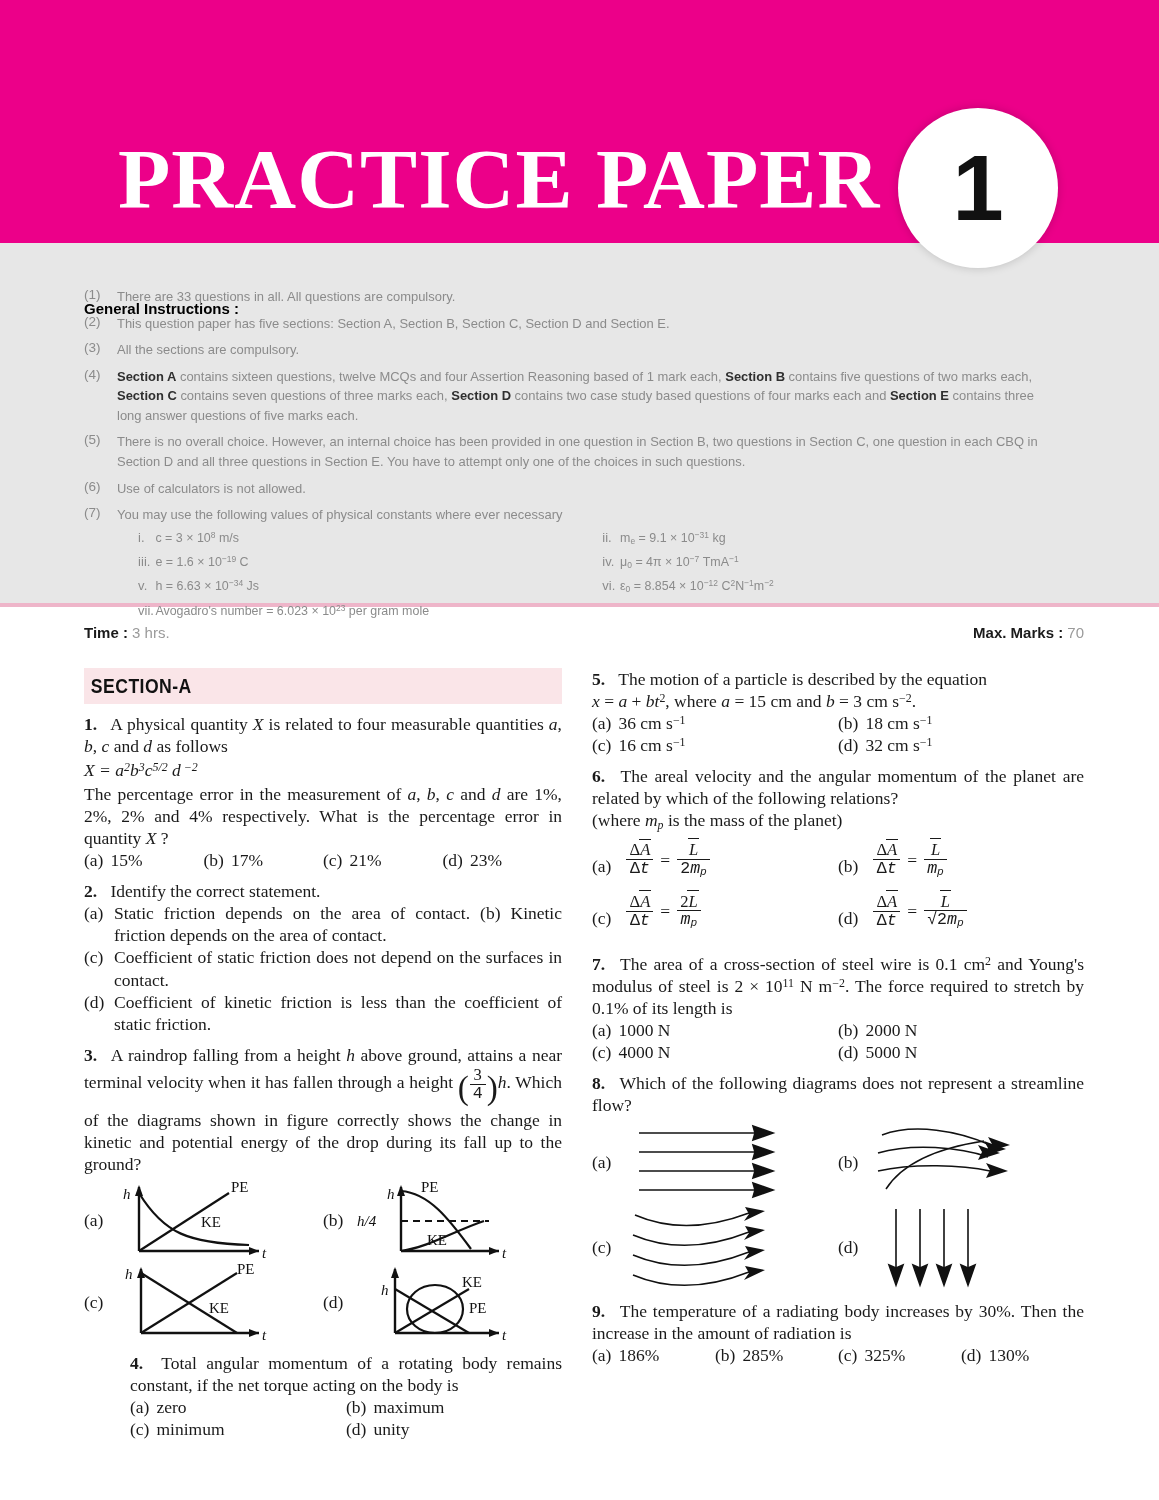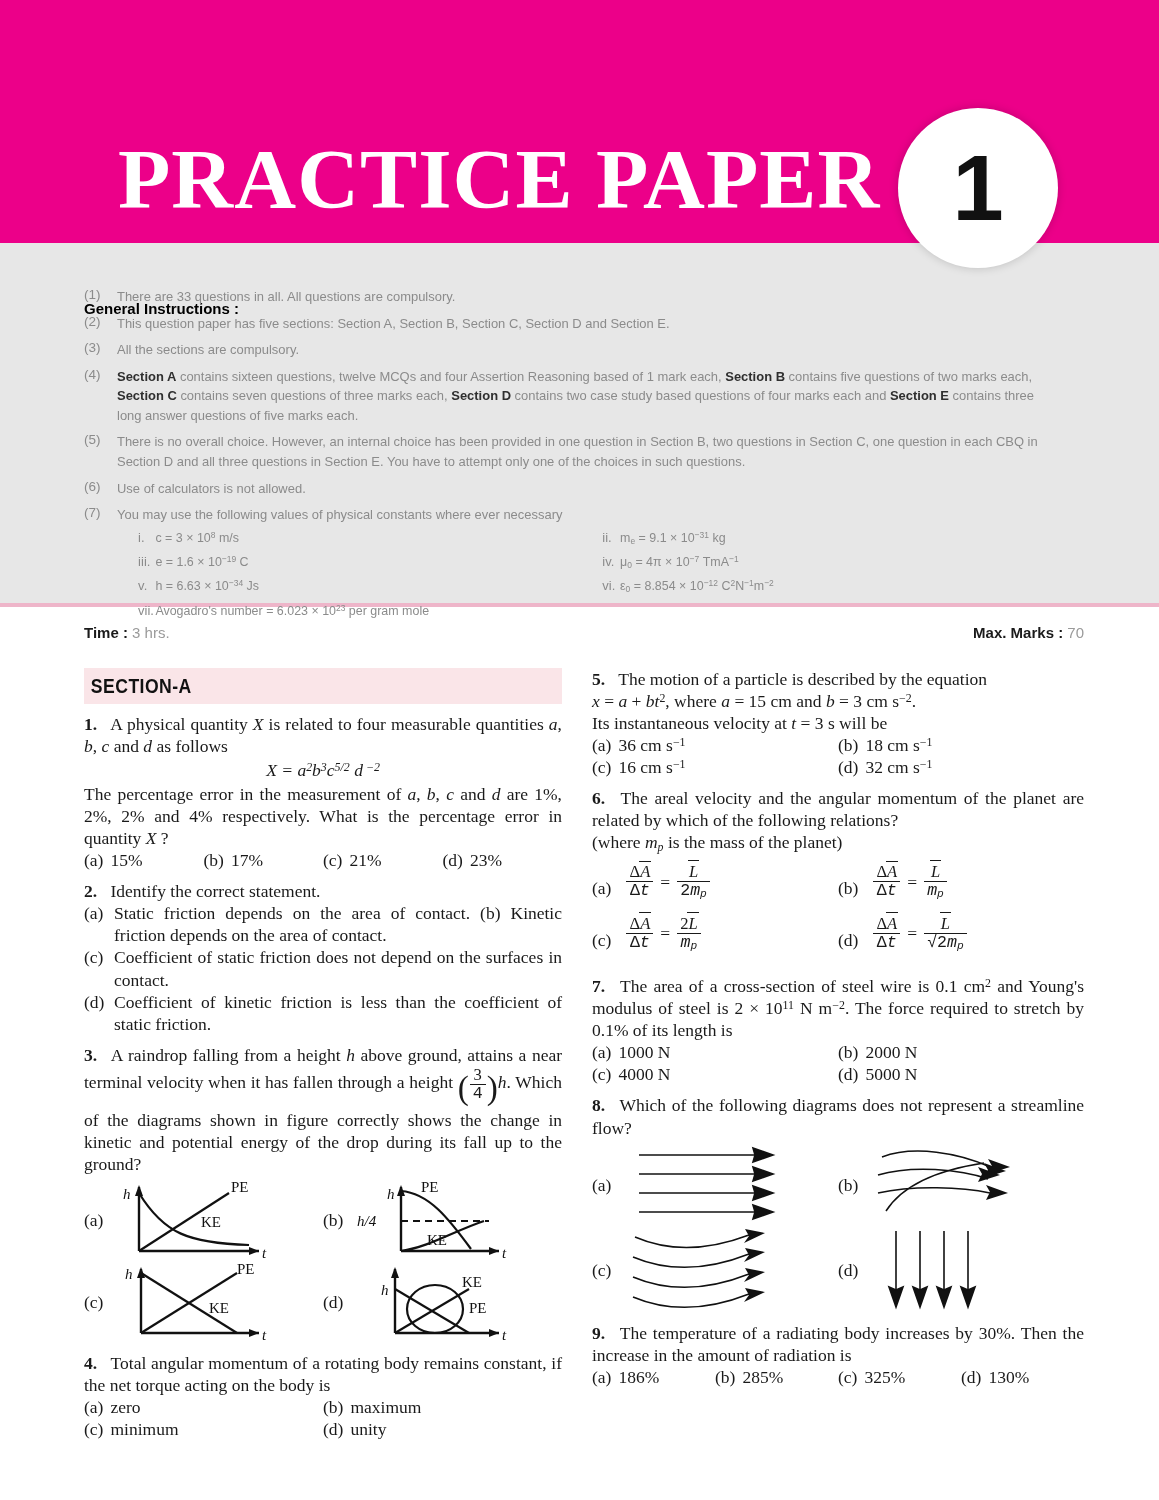--- a/index.html
+++ b/index.html
@@ -111,21 +111,21 @@
     letter-spacing:0.5px;
     transform:scaleX(0.88); transform-origin:center;
   }
 
   .q { margin-bottom:9px; font-size:17.5px; color:#1a1a1a; line-height:1.26; }
   .q-body { text-align:justify; }
   .qnum { font-weight:700; }
   .qnum::after { content:""; display:inline-block; width:9px; }
   i { font-style:italic; }
 
-  .formula { text-align:center; margin:2px 0 2px 0; font-style:italic; }
+  .formula { text-align:left; margin:2px 0 2px 0; font-style:italic; }
 
   
   .opts2 { display:flex; flex-wrap:wrap; }
   .opt { width:50%; display:flex; align-items:flex-start; padding-right:4px; }
   .opts4 { display:flex; }
   .opts4 .opt { width:25%; }
   .opt-lbl { flex:none; padding-right:7px; }
   .opt-txt { }
   .opt-list .optrow { display:flex; align-items:flex-start; }
   .opt-list .opt-lbl { width:30px; }
@@ -379,21 +379,21 @@
           <line x1="46" y1="72" x2="120" y2="28" stroke="#111" stroke-width="2.2"></line>
           <text x="32" y="34" font-family="Liberation Serif, serif" font-size="15" font-style="italic" fill="#111">h</text>
           <text x="153" y="79" font-family="Liberation Serif, serif" font-size="15" font-style="italic" fill="#111">t</text>
           <text x="113" y="26" font-family="Liberation Serif, serif" font-size="15" fill="#111">KE</text>
           <text x="120" y="52" font-family="Liberation Serif, serif" font-size="15" fill="#111">PE</text>
         </svg>
       </div>
     </div>
   </div>
 
-  <div class="q" style="margin-top:6px;">
+  <div class="q" style="margin-top:6px;margin-left:46px;">
     <div class="q-body">
       <span class="qnum">4.</span>
       <span>Total angular momentum of a rotating body remains constant, if the net torque acting on the body is</span>
     </div>
     <div class="opts2">
       <div class="opt">
         <span class="opt-lbl">(a)</span>
         <span class="opt-txt">zero</span>
       </div>
       <div class="opt">
@@ -415,23 +415,20 @@
 
 <div class="col-right">
 
   <div class="q">
     <div class="q-body">
       <span class="qnum">5.</span>
       <span>The motion of a particle is described by the equation</span>
     </div>
     <div>
       <i>x</i> = <i>a</i> + <i>bt</i><sup>2</sup>, where <i>a</i> = 15 cm and <i>b</i> = 3 cm s<sup>−2</sup>.
-    </div>
-    <div>
-      Its instantaneous velocity at <i>t</i> = 3 s will be
     </div>
     <div class="opts2">
       <div class="opt">
         <span class="opt-lbl">(a)</span>
         <span class="opt-txt">36 cm s<sup>−1</sup></span>
       </div>
       <div class="opt">
         <span class="opt-lbl">(b)</span>
         <span class="opt-txt">18 cm s<sup>−1</sup></span>
       </div>

